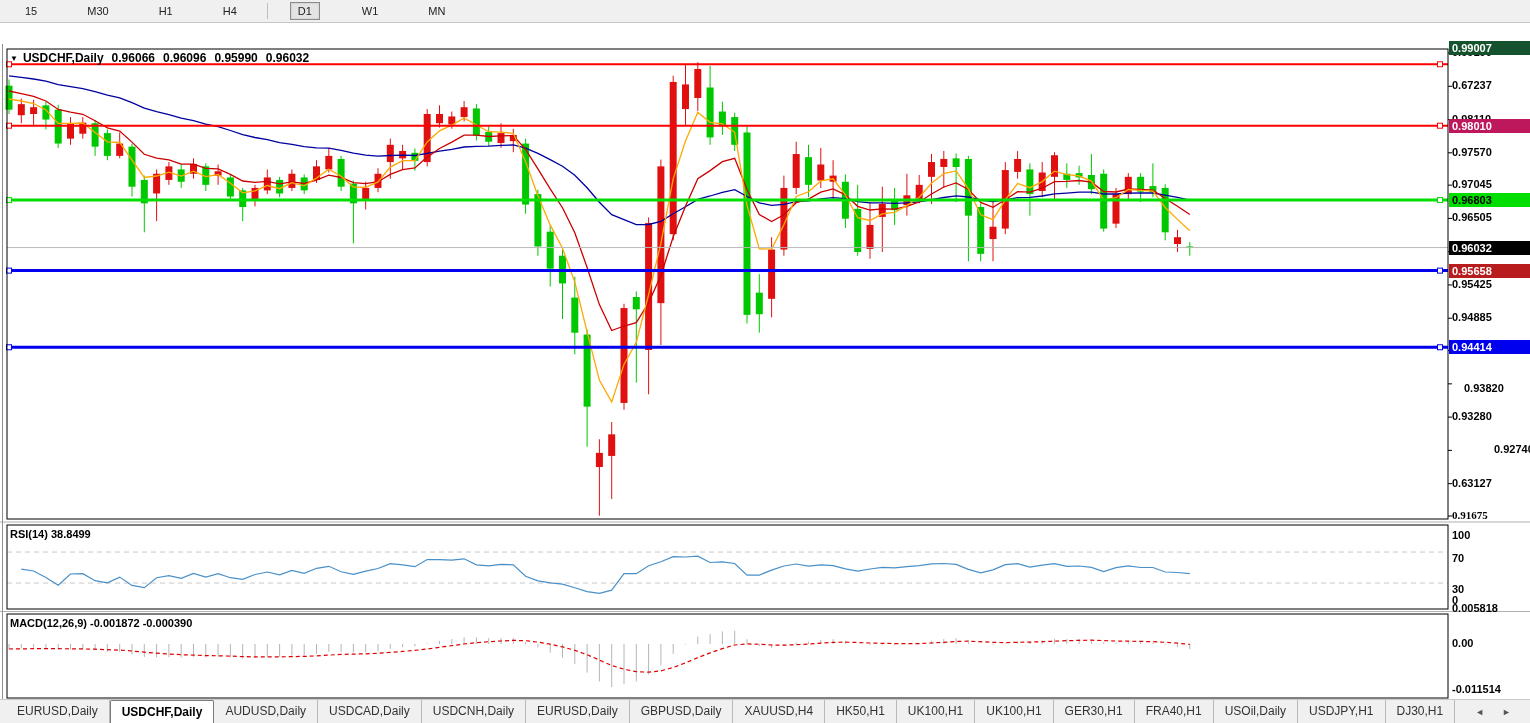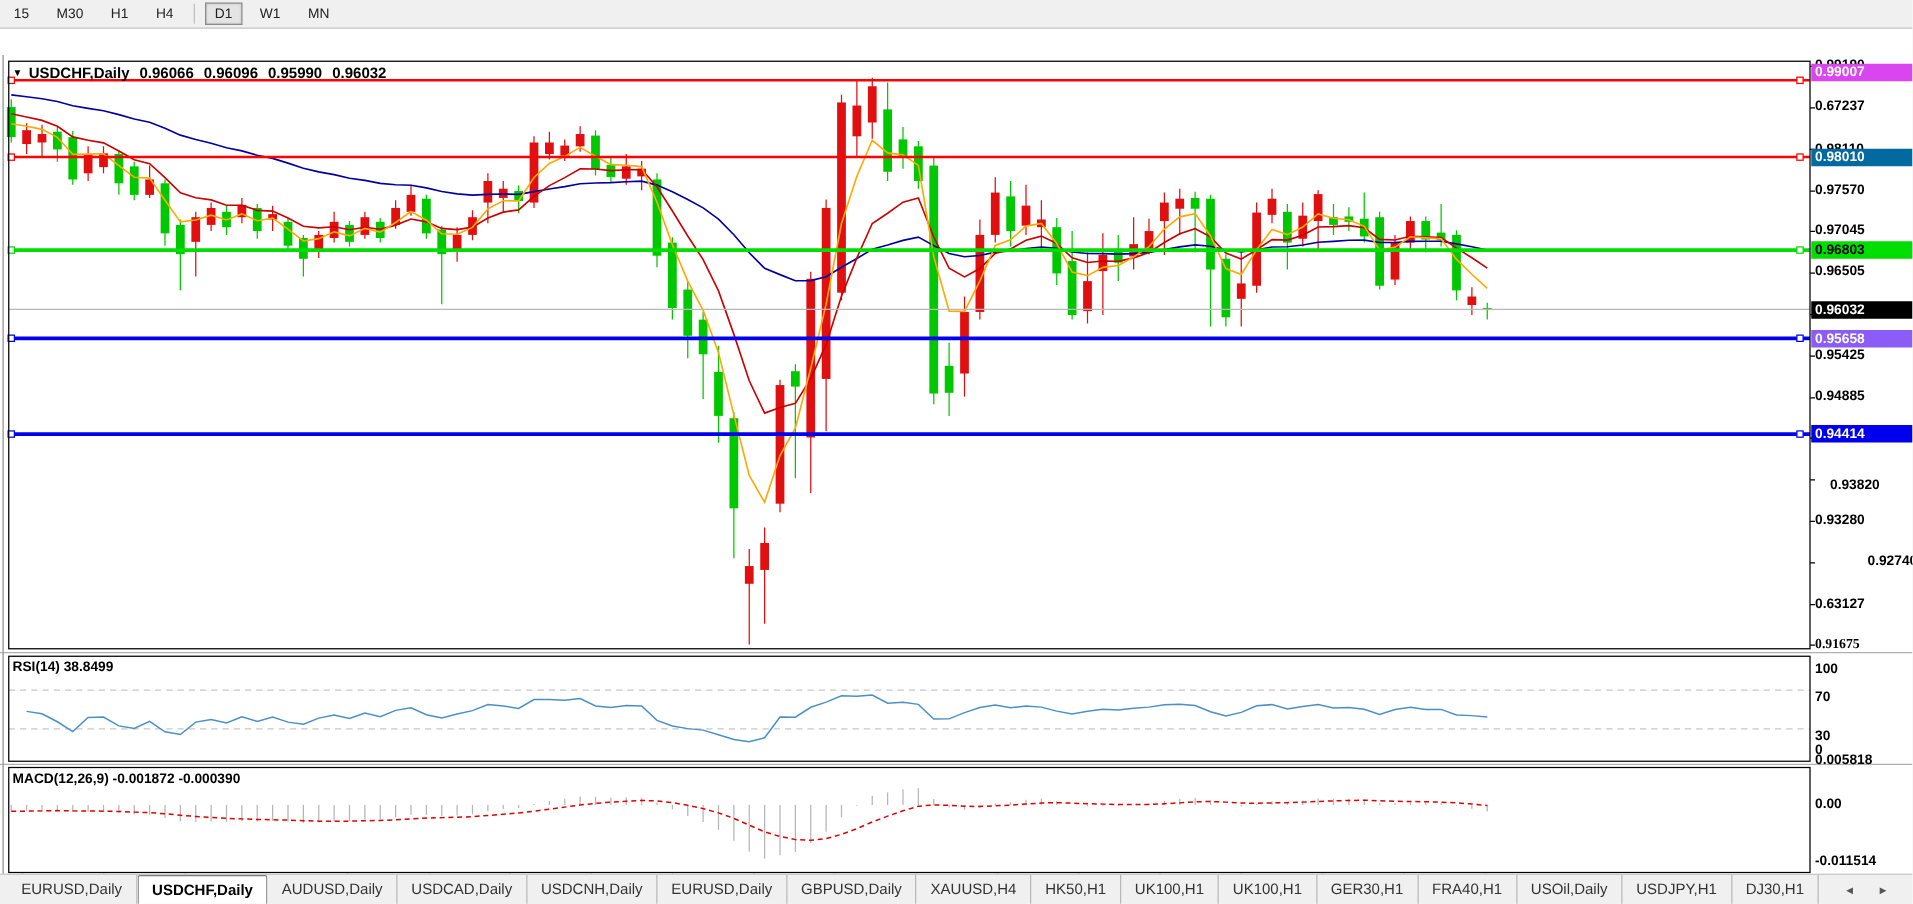--- a/index.html
+++ b/index.html
@@ -1,21 +1,21 @@
 <!DOCTYPE html>
 <html><head>
 <meta charset="utf-8">
 <style>
   html,body{margin:0;padding:0}
   body{width:1530px;height:723px;overflow:hidden;position:relative;
        font-family:"Liberation Sans",sans-serif;background:#f0f0f0;}
   
   .toolbar{position:absolute;left:0;top:0;width:1530px;height:22px;background:#f0f0f0;
            border-bottom:1px solid #c6c6c6;display:flex;align-items:center;z-index:6;}
-  .tb-btn{font-size:11px;color:#222;padding:2px 7px;margin:0 3px;border:1px solid transparent;cursor:default;}
+  .tb-btn{font-size:11px;color:#222;padding:2px 7px;margin:0 17px;border:1px solid transparent;cursor:default;}
   .tb-btn.active{border:1px solid #8a8a8a;background:#e4e4e4;box-shadow:inset 0 0 2px #bbb;text-align:center;}
   .tb-sep{width:1px;height:16px;background:#c0c0c0;margin:0 5px;}
   
   .chart-root{position:absolute;left:0;top:22px;width:1530px;height:677px;background:#ffffff;}
   svg{position:absolute;left:0;top:0;z-index:1;}
   .chart-title{position:absolute;left:10px;top:29px;font-size:12px;font-weight:700;color:#000;z-index:2;}
   .chart-title .tri{font-size:8px;position:relative;top:-1px;margin-right:5px;}
   .chart-title span.v{margin-left:8px;font-weight:700;}
   .panel-label{position:absolute;font-size:11px;font-weight:700;color:#000;z-index:2;}
   .axis-label{position:absolute;left:1452px;font-size:11px;font-weight:700;color:#000;z-index:2;white-space:nowrap;}
@@ -438,25 +438,25 @@
       <div class="axis-label" style="top:189.4231536926149px;">0.96505</div>
       <div class="axis-label" style="top:222.69261477045896px;">0.95965</div>
       <div class="axis-label" style="top:255.96207584830302px;">0.95425</div>
       <div class="axis-label" style="top:289.2315369261477px;">0.94885</div>
       <div class="axis-label" style="top:321.5768463073851px;">0.94360</div>
       <div class="axis-label" style="top:360px;padding-left:12px;">0.93820</div>
       <div class="axis-label" style="top:388.1157684630739px;">0.93280</div>
       <div class="axis-label" style="top:421.3852295409179px;padding-left:42px;">0.92740</div>
       <div class="axis-label" style="top:454.65469061876195px;">0.63127</div>
       <div class="axis-label" style="top:487px;font-family:Liberation Serif, serif;">0.91675</div>
-      <div class="badge" style="top:29px;background:#d946ef;color:#ffffff;">0.99007</div>
-      <div class="badge" style="top:96.69993346640068px;background:#0369a1;color:#ffffff;">0.98010</div>
+      <div class="badge" style="top:19px;background:#14532d;color:#ffffff;">0.99007</div>
+      <div class="badge" style="top:96.69993346640068px;background:#be185d;color:#ffffff;">0.98010</div>
       <div class="badge" style="top:171.06333998669353px;background:#00dd00;color:#000000;">0.96803</div>
       <div class="badge" style="top:218.5647371922823px;background:#000000;color:#ffffff;">0.96032</div>
-      <div class="badge" style="top:241.60691949434462px;background:#8b5cf6;color:#ffffff;">0.95658</div>
+      <div class="badge" style="top:241.60691949434462px;background:#b91c1c;color:#ffffff;">0.95658</div>
       <div class="badge" style="top:318.24990019960075px;background:#0000ee;color:#ffffff;">0.94414</div>
       <div class="axis-label" style="top:506.5px;">100</div>
       <div class="axis-label" style="top:530px;">70</div>
       <div class="axis-label" style="top:561px;">30</div>
       <div class="axis-label" style="top:571.5px;">0</div>
       <div class="axis-label" style="top:580px;">0.005818</div>
       <div class="axis-label" style="top:615px;">0.00</div>
       <div class="axis-label" style="top:661px;">-0.011514</div>
       <div class="date-label" style="left:-14px;">13 Dec 2019</div>
       <div class="date-label" style="left:41px;">23 Dec 2019</div>

